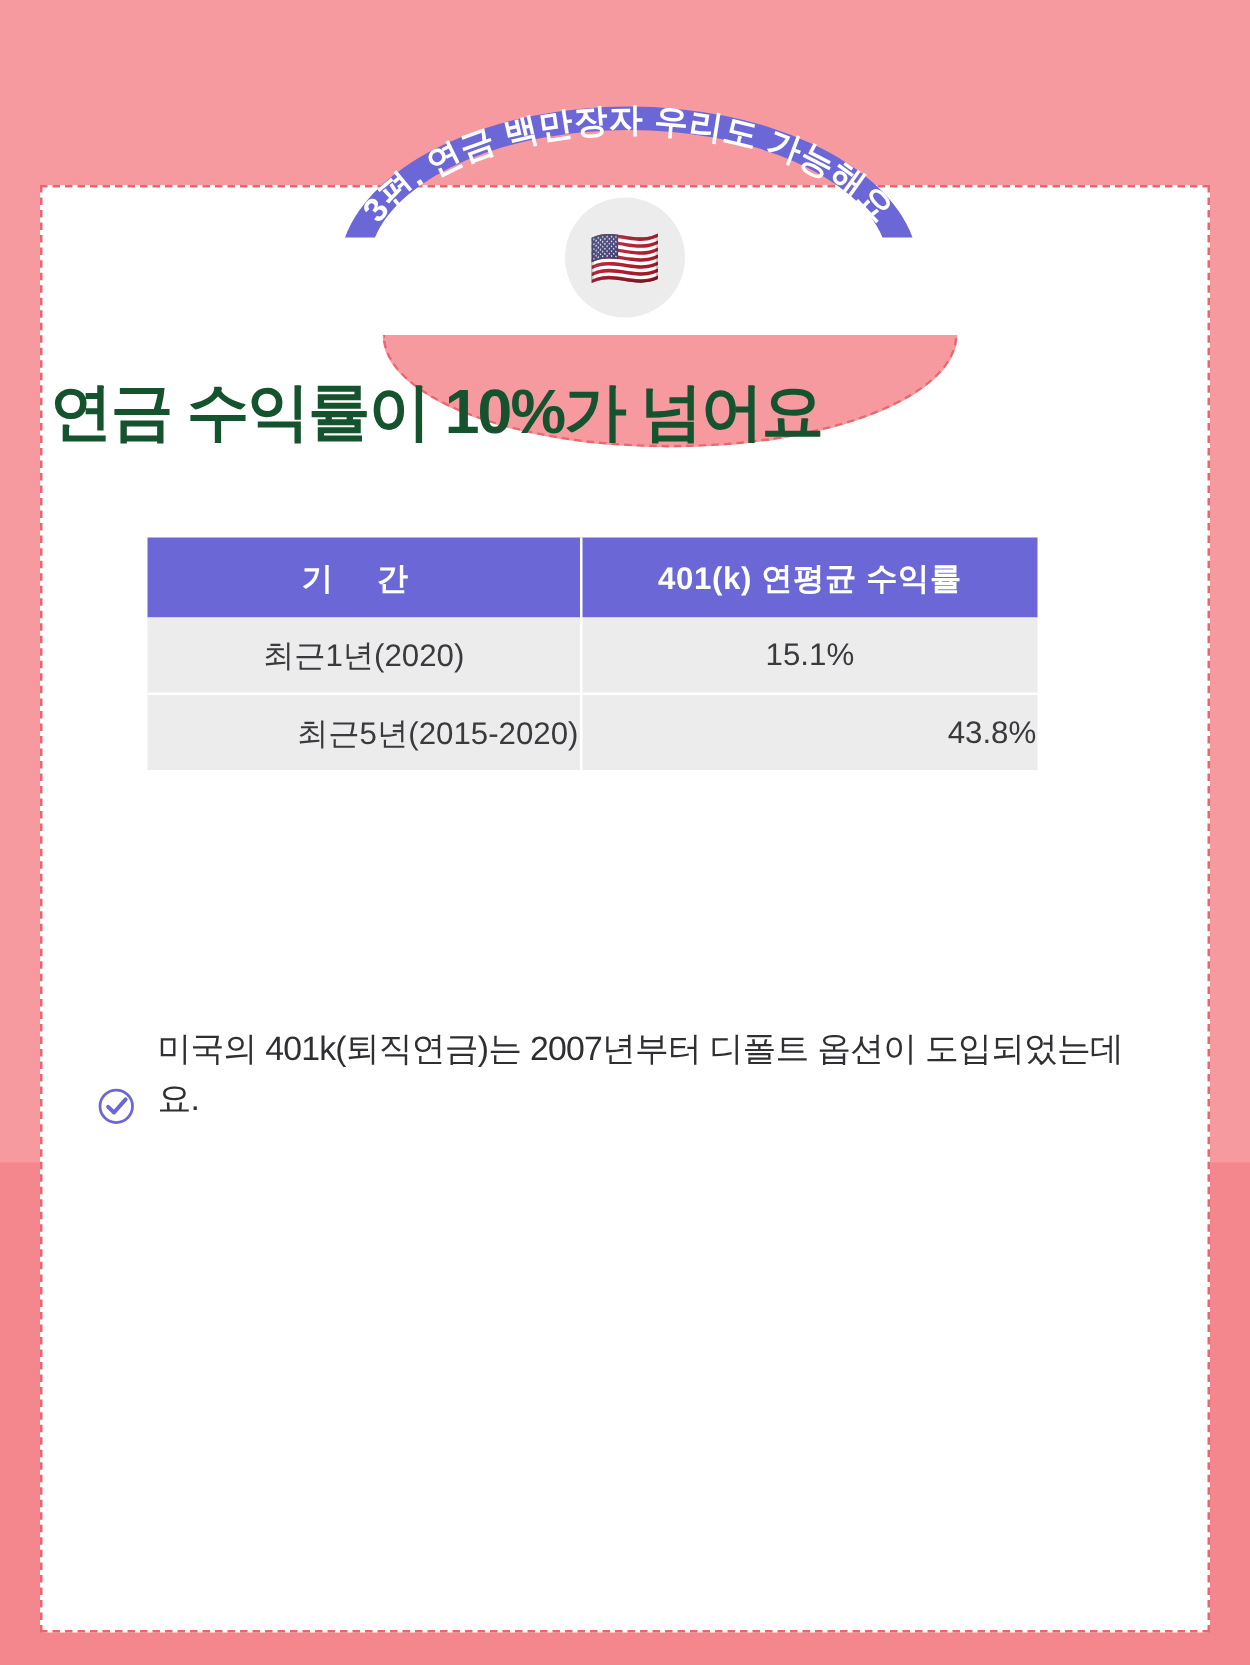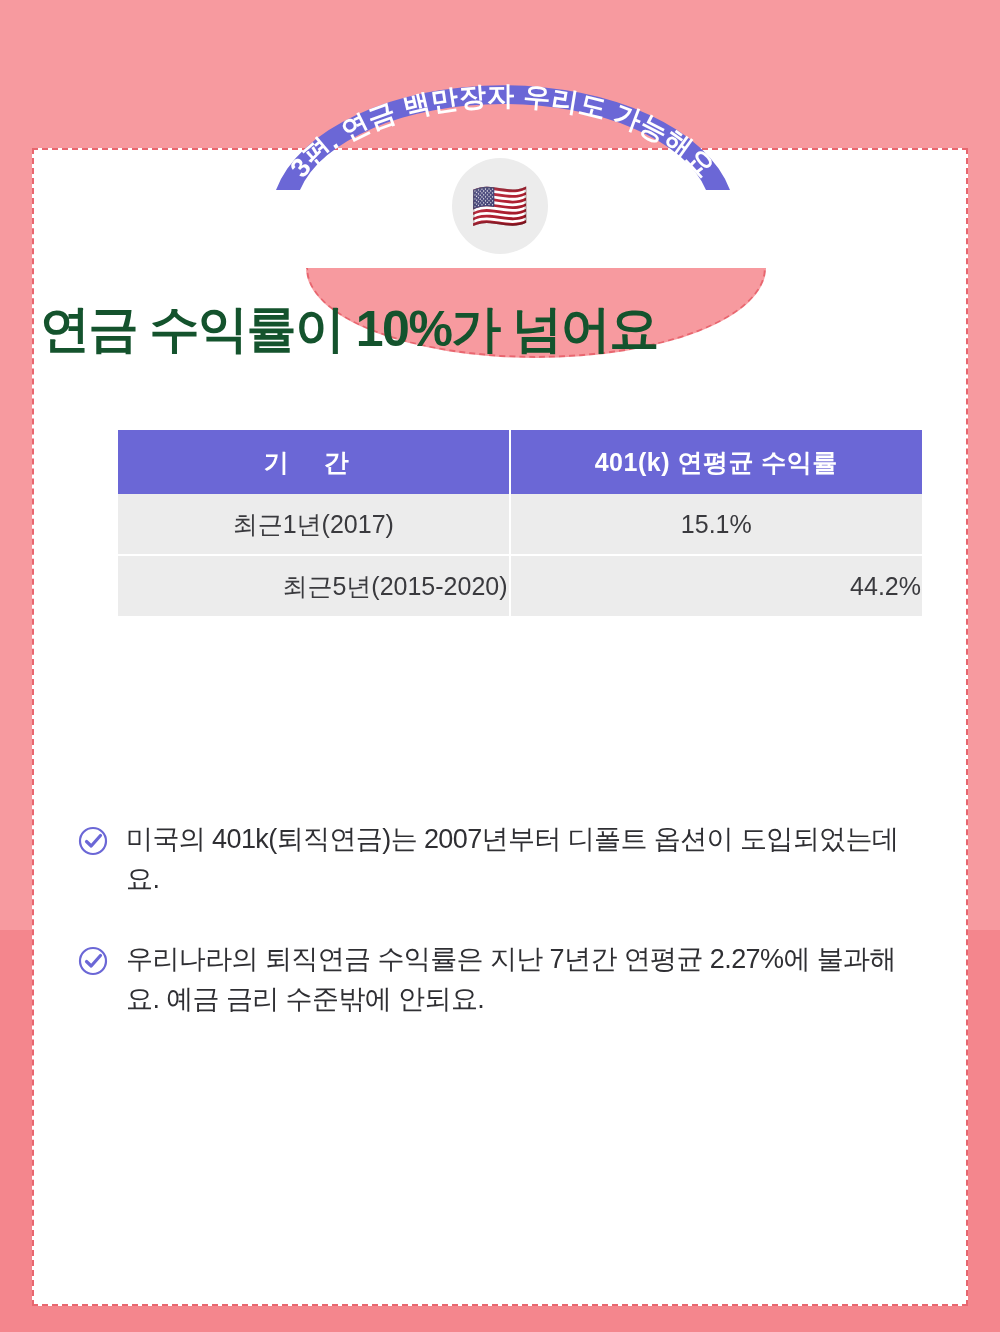--- a/index.html
+++ b/index.html
@@ -97,21 +97,21 @@
     letter-spacing: -1.5px;
     z-index: 5;
     margin-left: 40px;
   }
 
   
   .table {
     position: absolute;
     left: 118px;
     top: 430px;
-    width: 804px;
+    width: 712px;
     z-index: 5;
     border-collapse: collapse;
   }
   .table th {
     background: #6b67d6;
     color: #ffffff;
     font-size: 25px;
     font-weight: bold;
     height: 62px;
     letter-spacing: 0.5px;
@@ -136,21 +136,21 @@
   
   .bullets {
     position: absolute;
     left: 78px;
     top: 820px;
     width: 850px;
     z-index: 5;
   }
   .bullet-row {
     display: flex;
-    align-items: flex-start;
+    align-items: flex-end;
     margin-bottom: 40px;
   }
   .bullet-icon {
     flex: 0 0 auto;
     width: 30px;
     height: 30px;
     margin-top: 6px;
     margin-right: 18px;
   }
   .bullet-icon svg { display: block; }
@@ -193,46 +193,37 @@
   <thead>
     <tr>
       <th class="col-period">
         <span class="period-label">기 간</span>
       </th>
       <th class="col-rate">401(k) 연평균 수익률</th>
     </tr>
   </thead>
   <tbody>
     <tr>
-      <td class="cell-period">최근1년(2017)</td>
+      <td class="cell-period">최근1년(2020)</td>
       <td class="cell-rate">15.1%</td>
     </tr>
     <tr>
       <td class="cell-period">최근5년(2015-2020)</td>
-      <td class="cell-rate">44.2%</td>
+      <td class="cell-rate">43.8%</td>
     </tr>
   </tbody>
 </table>
 
 <div class="bullets">
 
   <div class="bullet-row">
     <span class="bullet-icon">
       <svg width="30" height="30" viewBox="0 0 30 30" xmlns="http://www.w3.org/2000/svg">
         <circle cx="15" cy="15" r="13" fill="none" stroke="#6b67d6" stroke-width="2.2"></circle>
         <path d="M 8.5,15.5 L 13.2,20 L 22.5,9.5" fill="none" stroke="#6b67d6" stroke-width="3.2" stroke-linecap="round" stroke-linejoin="round"></path>
       </svg>
     </span>
     <span class="bullet-text">미국의 401k(퇴직연금)는 2007년부터 디폴트 옵션이 도입되었는데요.</span>
   </div>
 
 
-  <div class="bullet-row">
-    <span class="bullet-icon">
-      <svg width="30" height="30" viewBox="0 0 30 30" xmlns="http://www.w3.org/2000/svg">
-        <circle cx="15" cy="15" r="13" fill="none" stroke="#6b67d6" stroke-width="2.2"></circle>
-        <path d="M 8.5,15.5 L 13.2,20 L 22.5,9.5" fill="none" stroke="#6b67d6" stroke-width="3.2" stroke-linecap="round" stroke-linejoin="round"></path>
-      </svg>
-    </span>
-    <span class="bullet-text">우리나라의 퇴직연금 수익률은 지난 7년간 연평균 2.27%에 불과해요. 예금 금리 수준밖에 안되요.</span>
-  </div>
 
 </div>
 
 </body></html>

